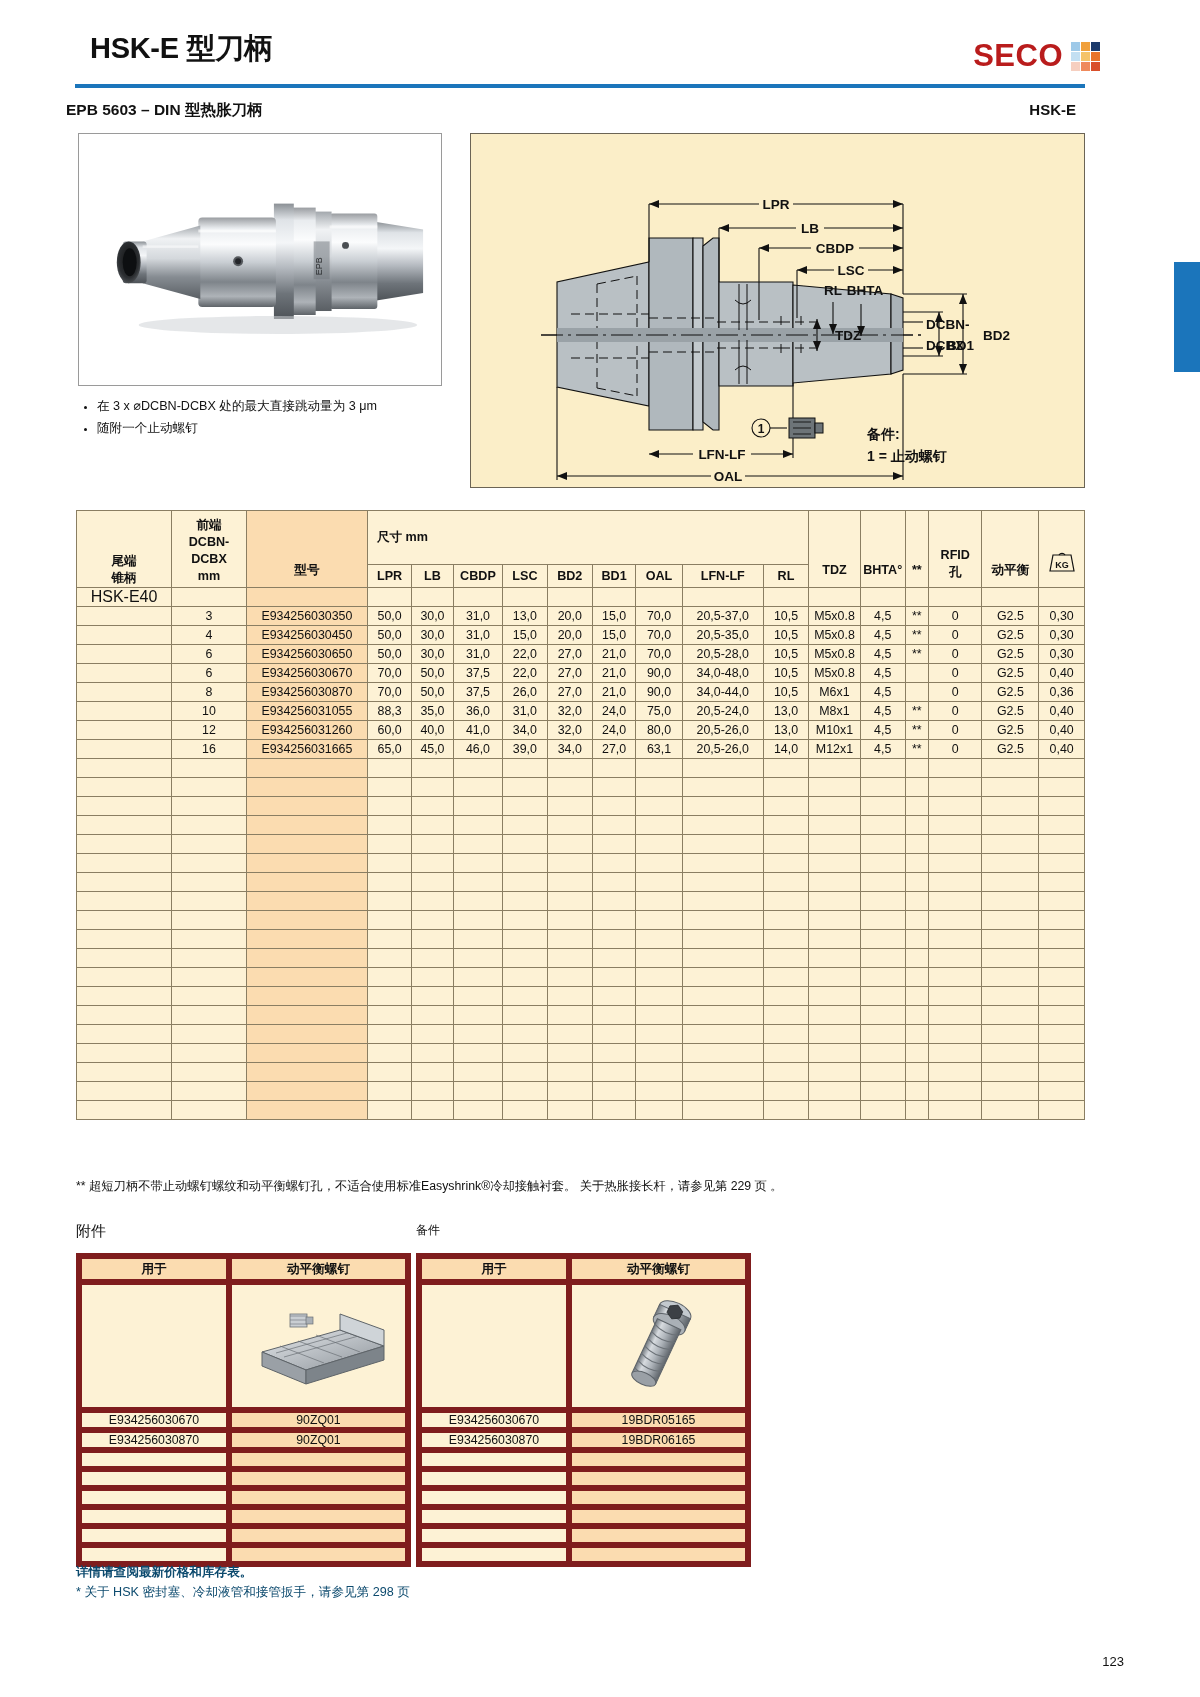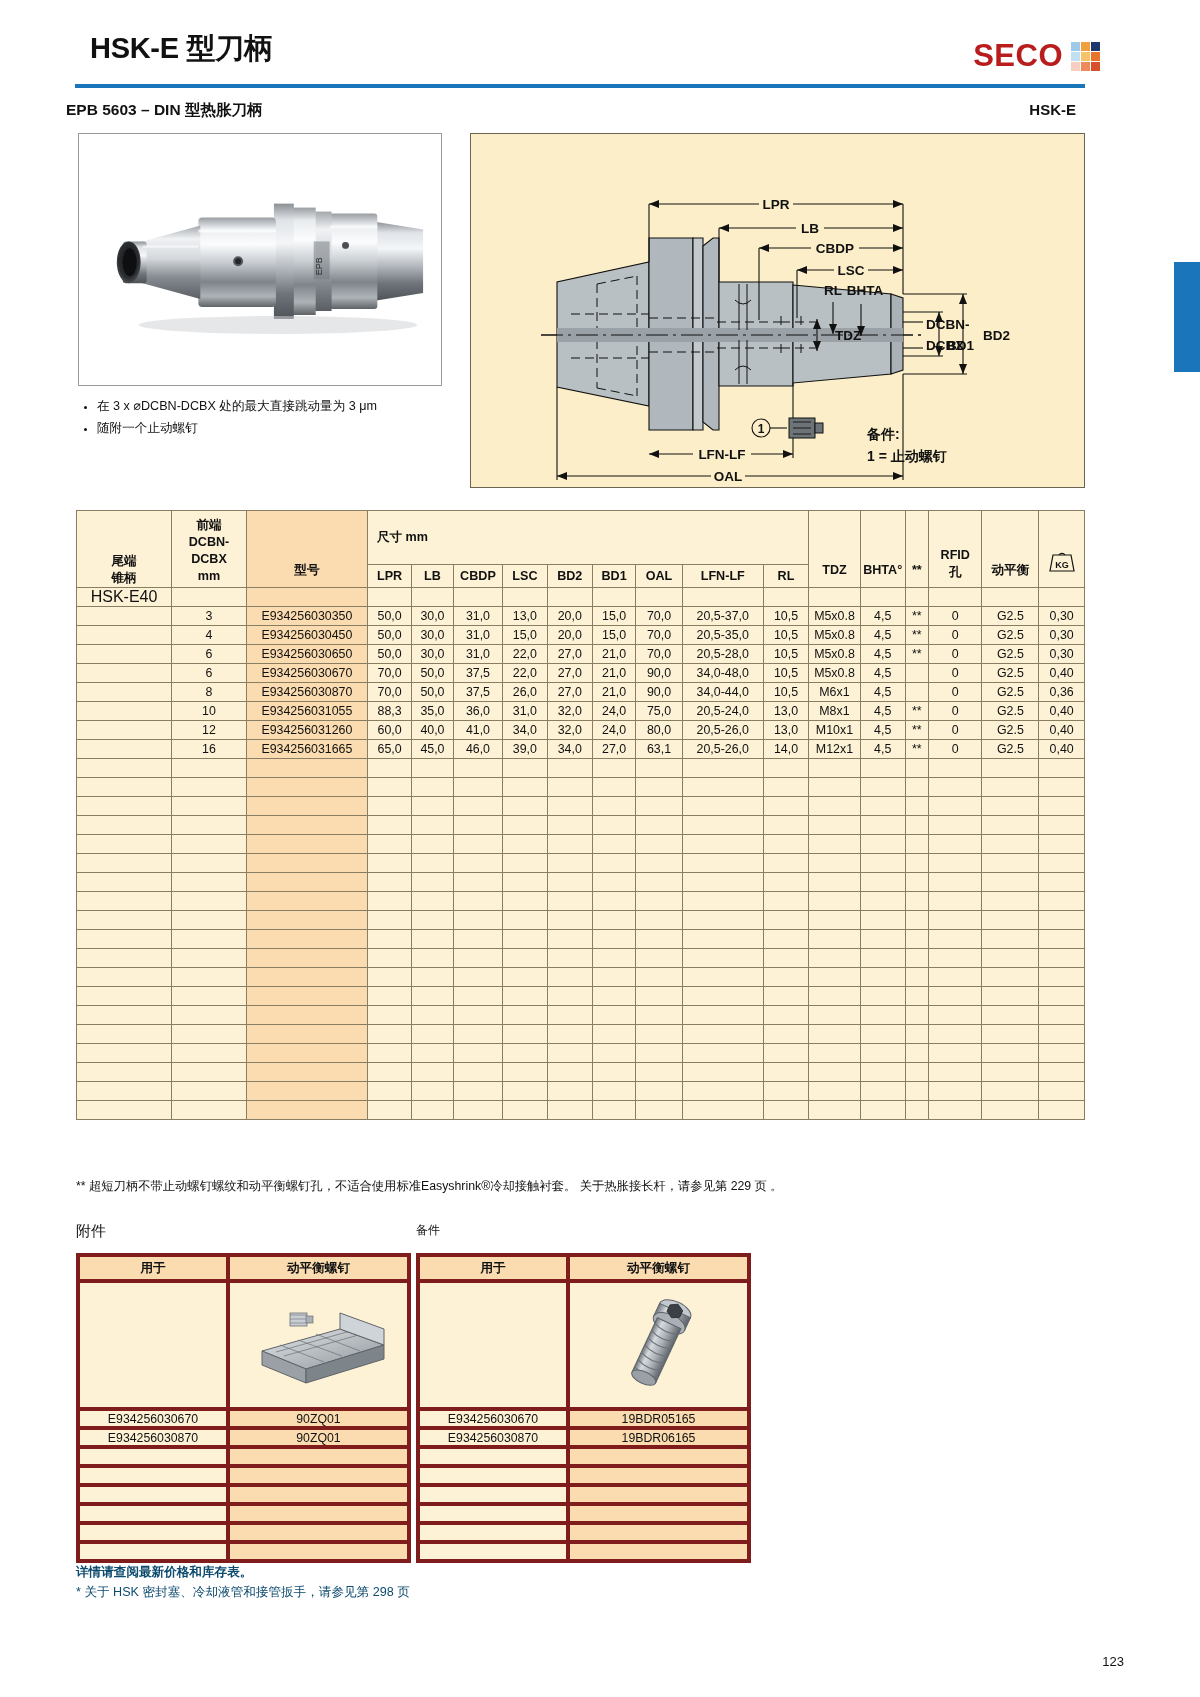--- a/index.html
+++ b/index.html
@@ -82,21 +82,21 @@
   .sec-label-a { position:absolute; left:76px; top:1222px; font-size:15px; color:#111; }
   .sec-label-b { position:absolute; left:416px; top:1222px; font-size:12px; color:#111; }
 
   .acc-table {
     position:absolute; top:1253px; width:335px;
     border-collapse:collapse; background:#fdf2d5; font-size:12.3px;
   }
   .acc-table.left { left:76px; }
   .acc-table.right { left:416px; }
   .acc-table td, .acc-table th {
-    border:4px solid #7f1d1d; text-align:center; height:19px; padding:0; color:#111;
+    border:6px solid #7f1d1d; text-align:center; height:19px; padding:0; color:#111;
   }
   .acc-table th { background:#fbdcb0; font-weight:bold; height:26px; font-size:12.6px; }
   .acc-table th.first-col { width:150px; }
   .acc-table .img-row td { height:128px; background:#fdf2d5; }
   .acc-table .val-b { background:#fbdcb0; }
   .acc-table .val-a { background:#fdf2d5; }
 
   
   .bottom-notes {
     position:absolute; left:76px; top:1562px; font-size:12.6px; line-height:20px; color:#0c4a6e;

